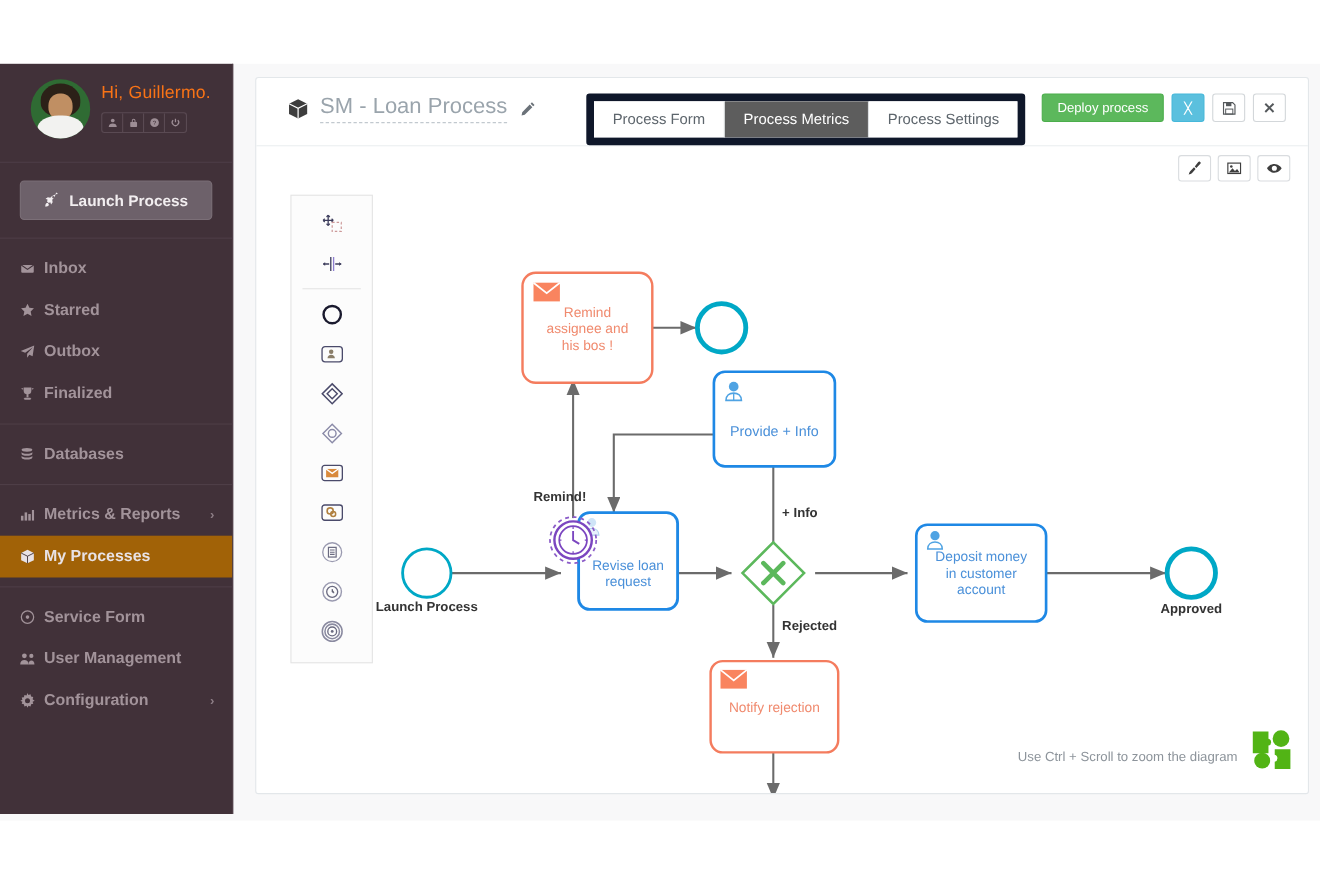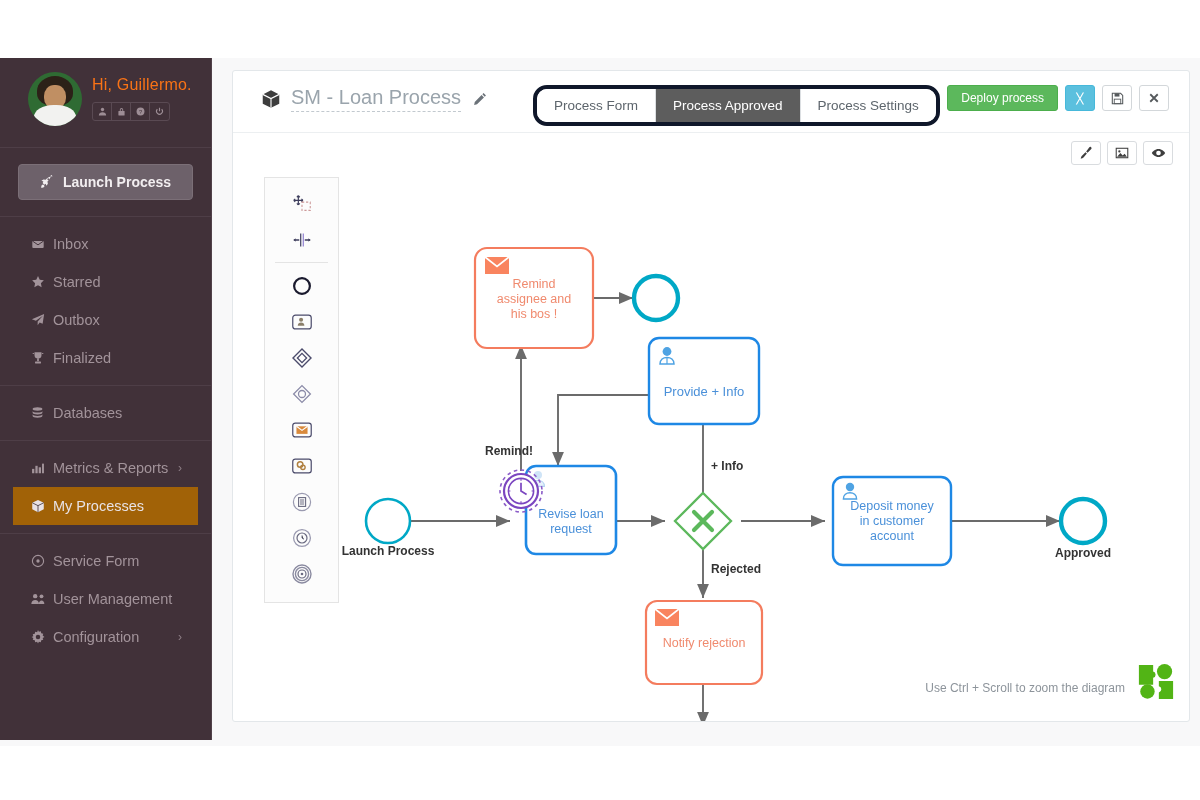--- a/index.html
+++ b/index.html
@@ -90,21 +90,22 @@
     color: #f2eef0;
     font-size: 14px; font-weight: bold;
     display: flex; align-items: center; justify-content: center;
     gap: 9px;
     cursor: pointer;
   }
   .launch-btn svg { display: block; }
 
   .nav-group {
     border-bottom: 1px solid #4e3e47;
-    padding: 8px 13px;
+    padding: 8px 0;
+    font-weight: bold;
   }
   .nav-group.no-border { border-bottom: none; }
   .nav-item {
     height: 38px;
     display: flex; align-items: center;
     padding: 0 16px 0 18px;
     color: #a2939a;
     font-size: 14.5px;
     cursor: pointer;
     position: relative;
@@ -147,22 +148,22 @@
     color: #9aa4ac; font-size: 20px;
     border-bottom: 1px dashed #c2c9cf;
     padding-bottom: 2px;
     cursor: pointer;
   }
   .pencil-icon { color: #6b7279; display: block; margin-left: 2px; }
 
   .tabs {
     position: absolute; left: 300px; top: 14px;
     display: flex;
-    border: 4px solid #0f172a;
-    border-radius: 14px;
+    border: 7px solid #0f172a;
+    border-radius: 3px;
     overflow: hidden;
     background: #fff;
   }
   .tab {
     height: 33px;
     padding: 0 17px;
     display: flex; align-items: center;
     font-size: 13.5px;
     color: #5d656c;
     background: #ffffff;
@@ -433,21 +434,21 @@
             <path d="M1.4 4.3 8 7.6l6.6-3.3M8 7.6V15" fill="none" stroke="#ffffff" stroke-width=".9"></path>
           </svg>
         <span class="proc-title">SM - Loan Process</span>
         <svg class="pencil-icon" width="14" height="14" viewBox="0 0 16 16" fill="currentColor">
             <path d="M12.1 1.2 14.8 3.9 13.4 5.3 10.7 2.6zM9.8 3.5 12.5 6.2 4.6 14.1 1.3 14.8 2 11.5z"></path>
           </svg>
       </div>
 
       <div class="tabs">
         <div class="tab">Process Form</div>
-        <div class="tab active">Process Approved</div>
+        <div class="tab active">Process Metrics</div>
         <div class="tab">Process Settings</div>
       </div>
 
       <div class="header-actions">
         <div class="btn-deploy">Deploy process</div>
         <div class="btn-sq blue">
           <span>ᚷ</span>
         </div>
         <div class="btn-sq">
           <svg width="13" height="13" viewBox="0 0 16 16" fill="currentColor">

